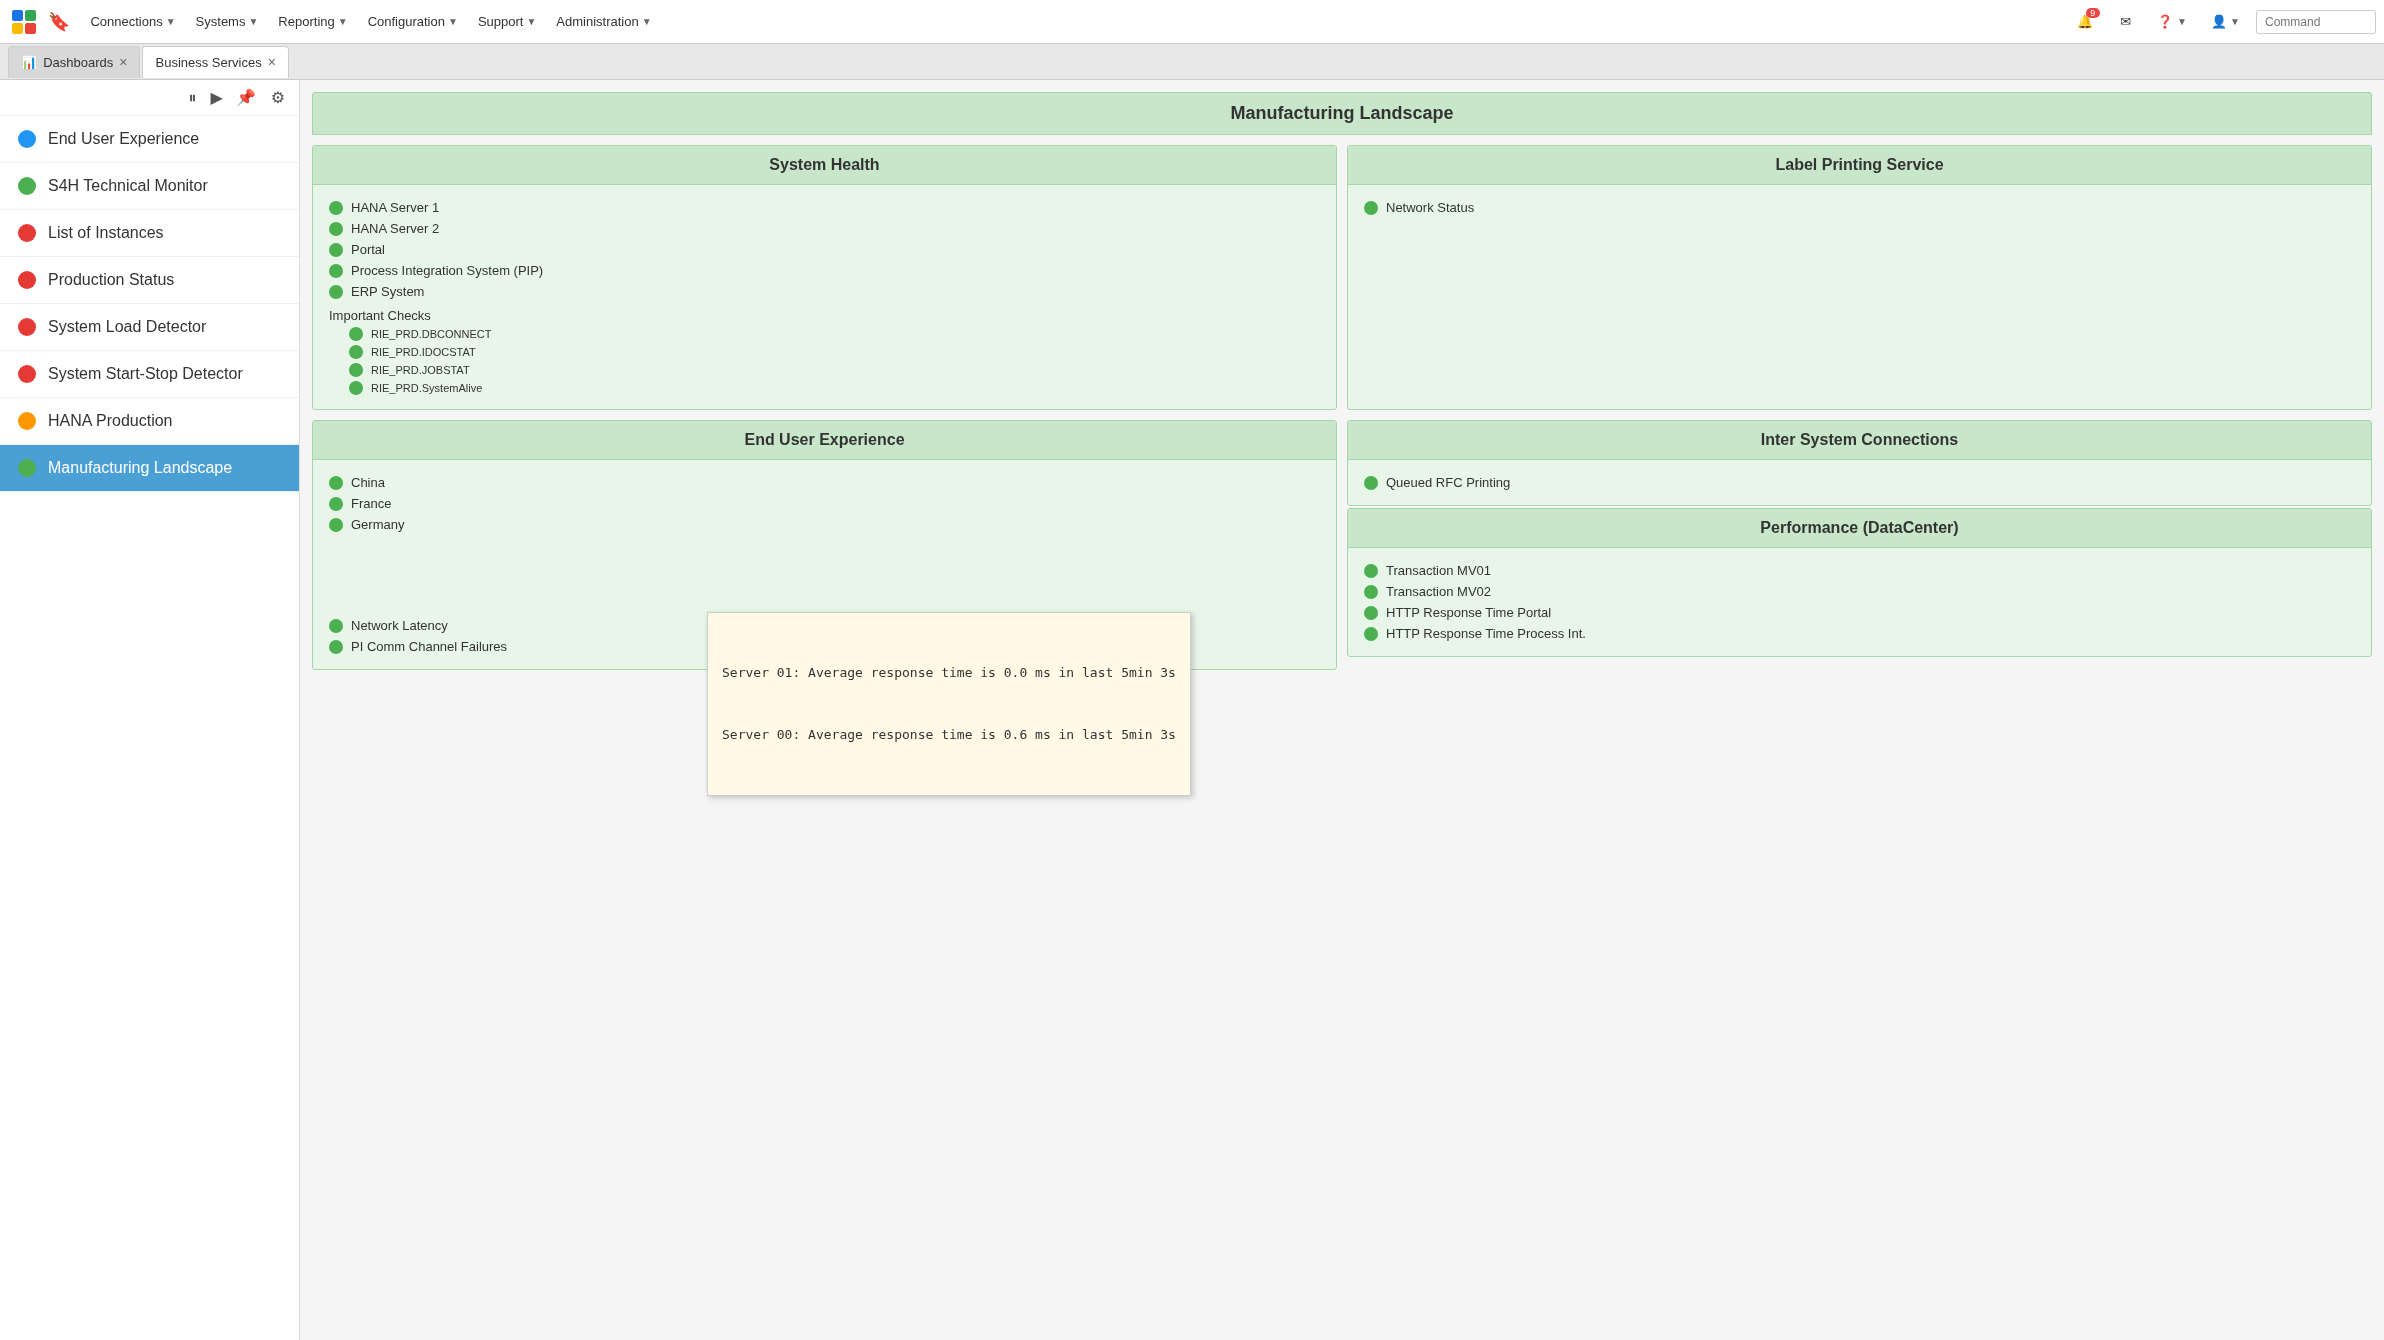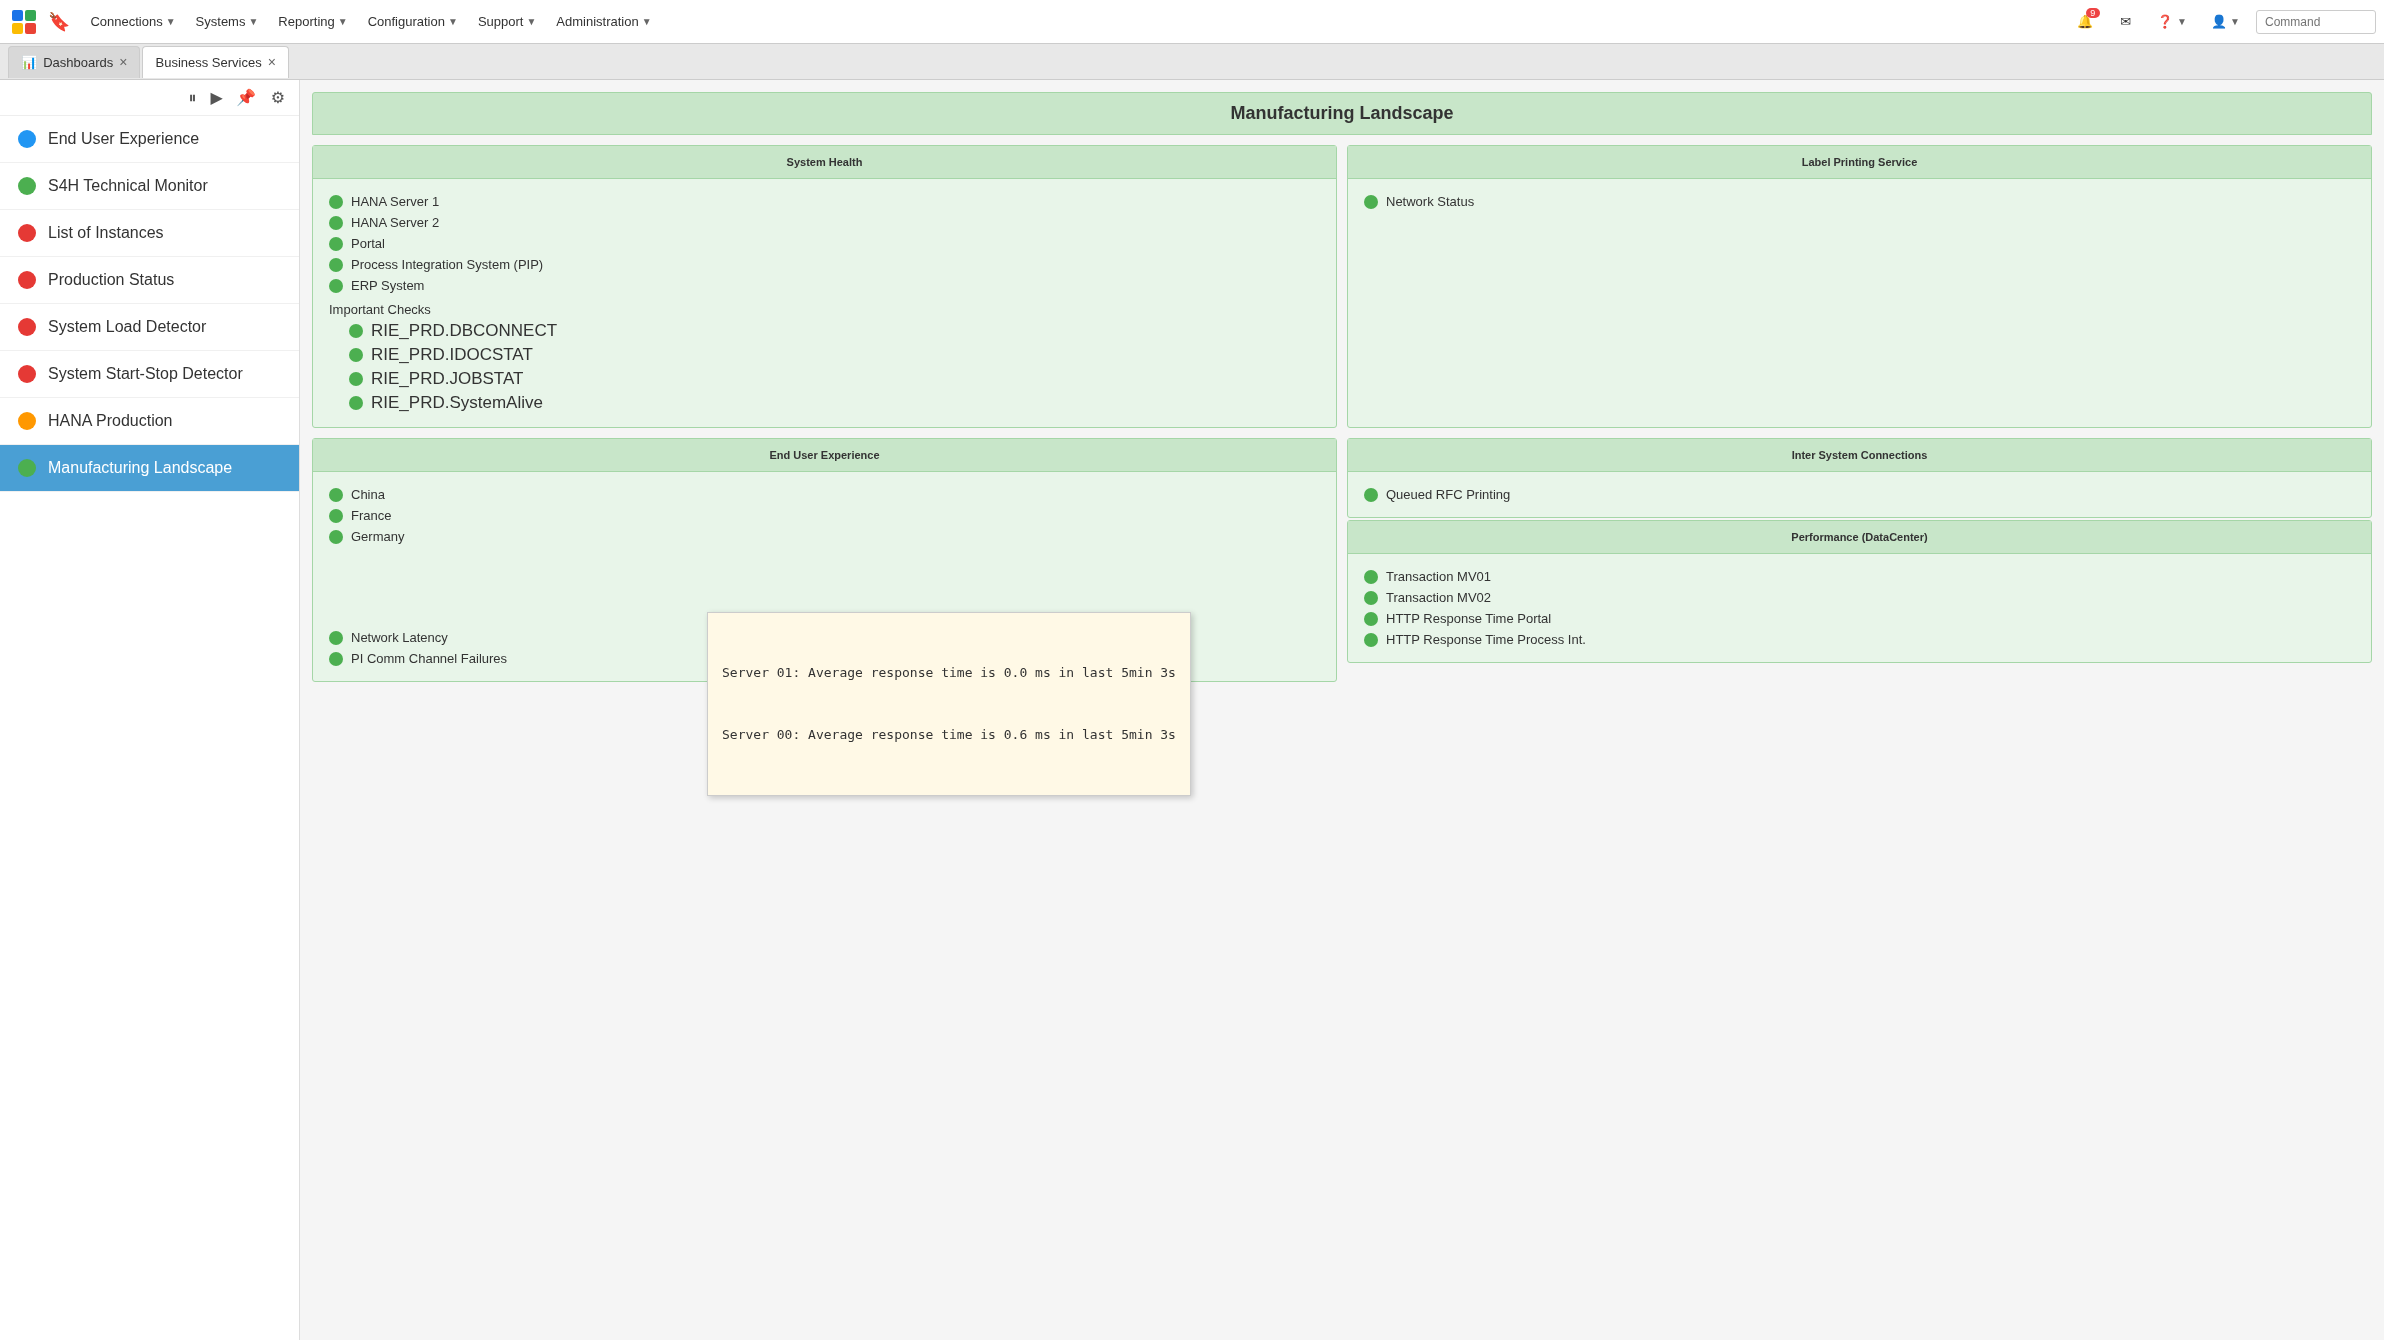--- a/index.html
+++ b/index.html
@@ -106,35 +106,35 @@
     }
     .panels-grid {
       display: grid; grid-template-columns: 1fr 1fr;
       gap: 10px; margin-top: 10px;
     }
     .panel {
       background: #e8f5e9; border: 1px solid #a5d6a7; border-radius: 3px;
     }
     .panel-header {
       background: #c8e6c9; padding: 10px 16px;
-      text-align: center; font-size: 11px; font-weight: bold;
+      text-align: center; font-size: 16px; font-weight: bold;
       border-bottom: 1px solid #a5d6a7;
     }
     .panel-body { padding: 12px 16px; }
     .panel-item {
       display: flex; align-items: center; gap: 8px;
       padding: 3px 0; font-size: 13px;
     }
     .panel-item .status-dot { width: 14px; height: 14px; }
     .panel-section-label {
       padding: 6px 0 2px 0; font-size: 13px; color: #333; font-weight: normal;
     }
     .panel-item-indented {
       display: flex; align-items: center; gap: 8px;
-      padding: 2px 0 2px 20px; font-size: 17px;
+      padding: 2px 0 2px 20px; font-size: 11px;
     }
     .panel-item-indented .status-dot { width: 14px; height: 14px; }
 
     
     .tooltip-overlay {
       position: absolute;
       background: #fff9e6; border: 1px solid #ccc;
       padding: 8px 14px; font-size: 13px;
       font-family: monospace; white-space: pre;
       box-shadow: 2px 2px 6px rgba(0,0,0,0.2);

